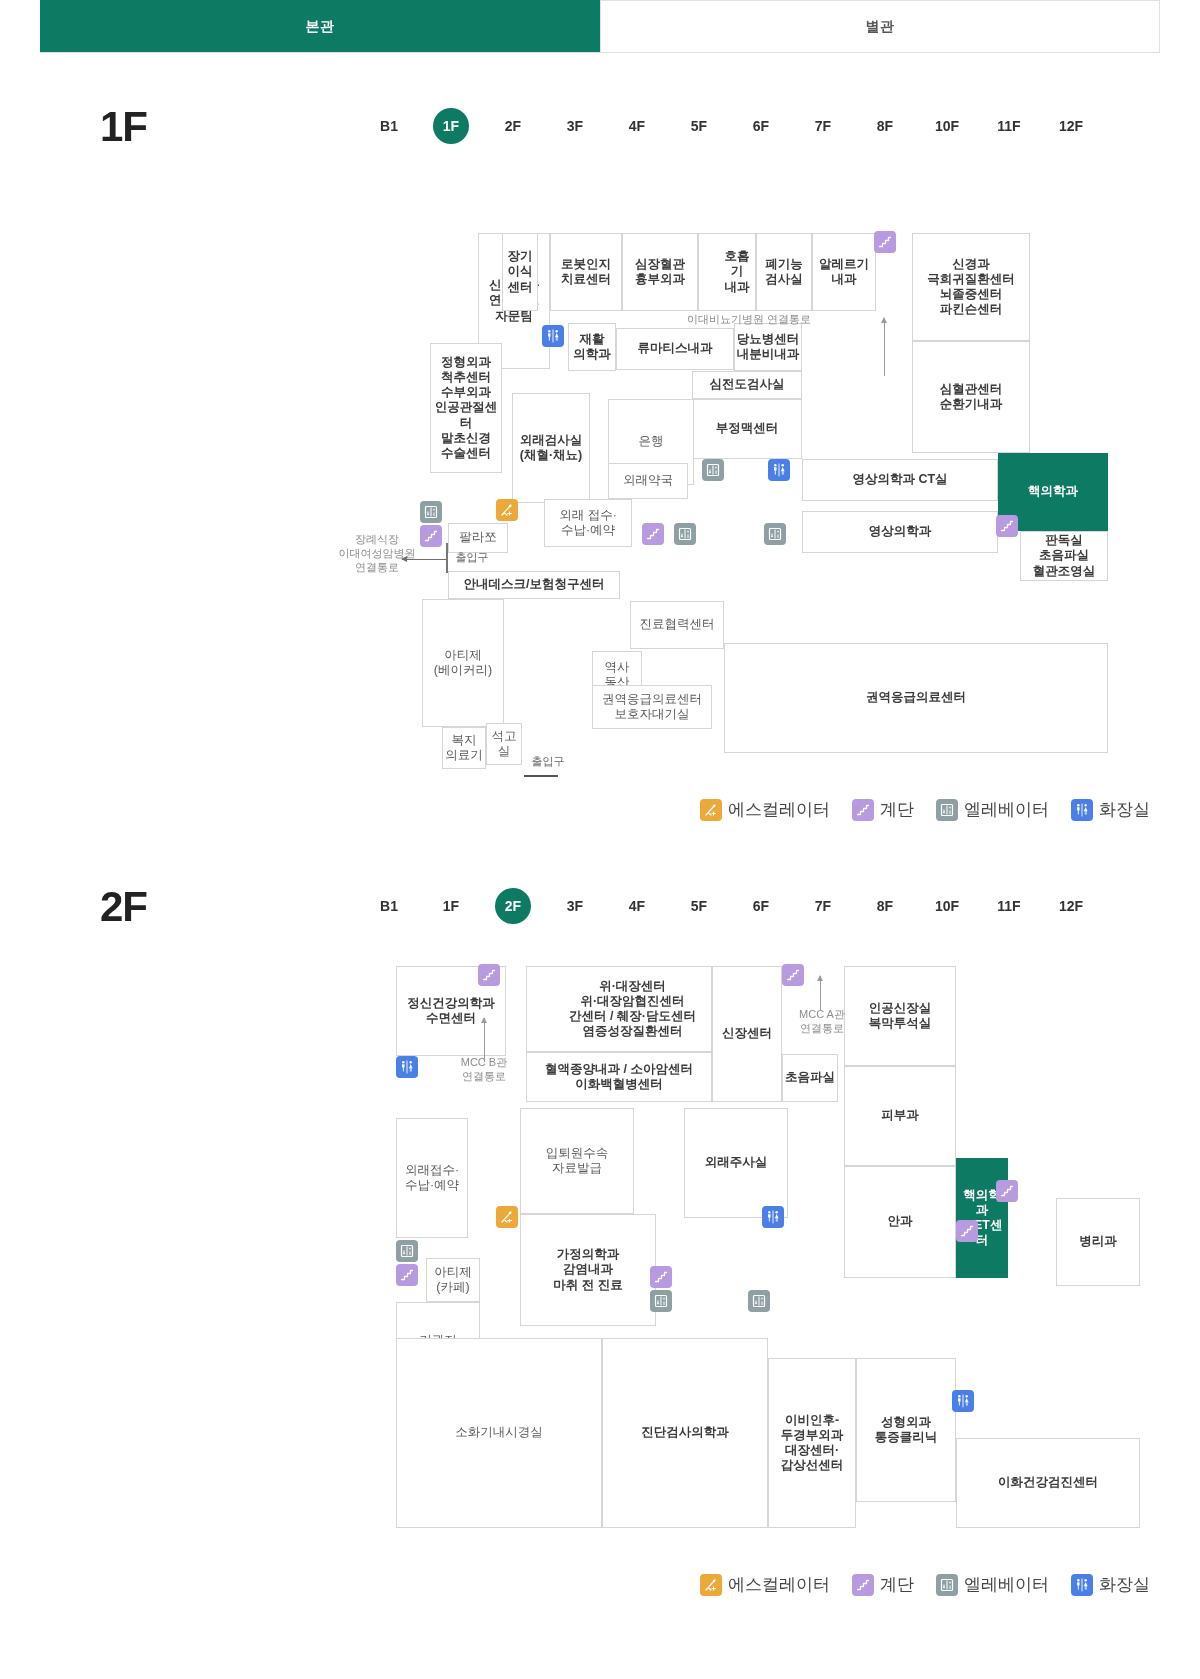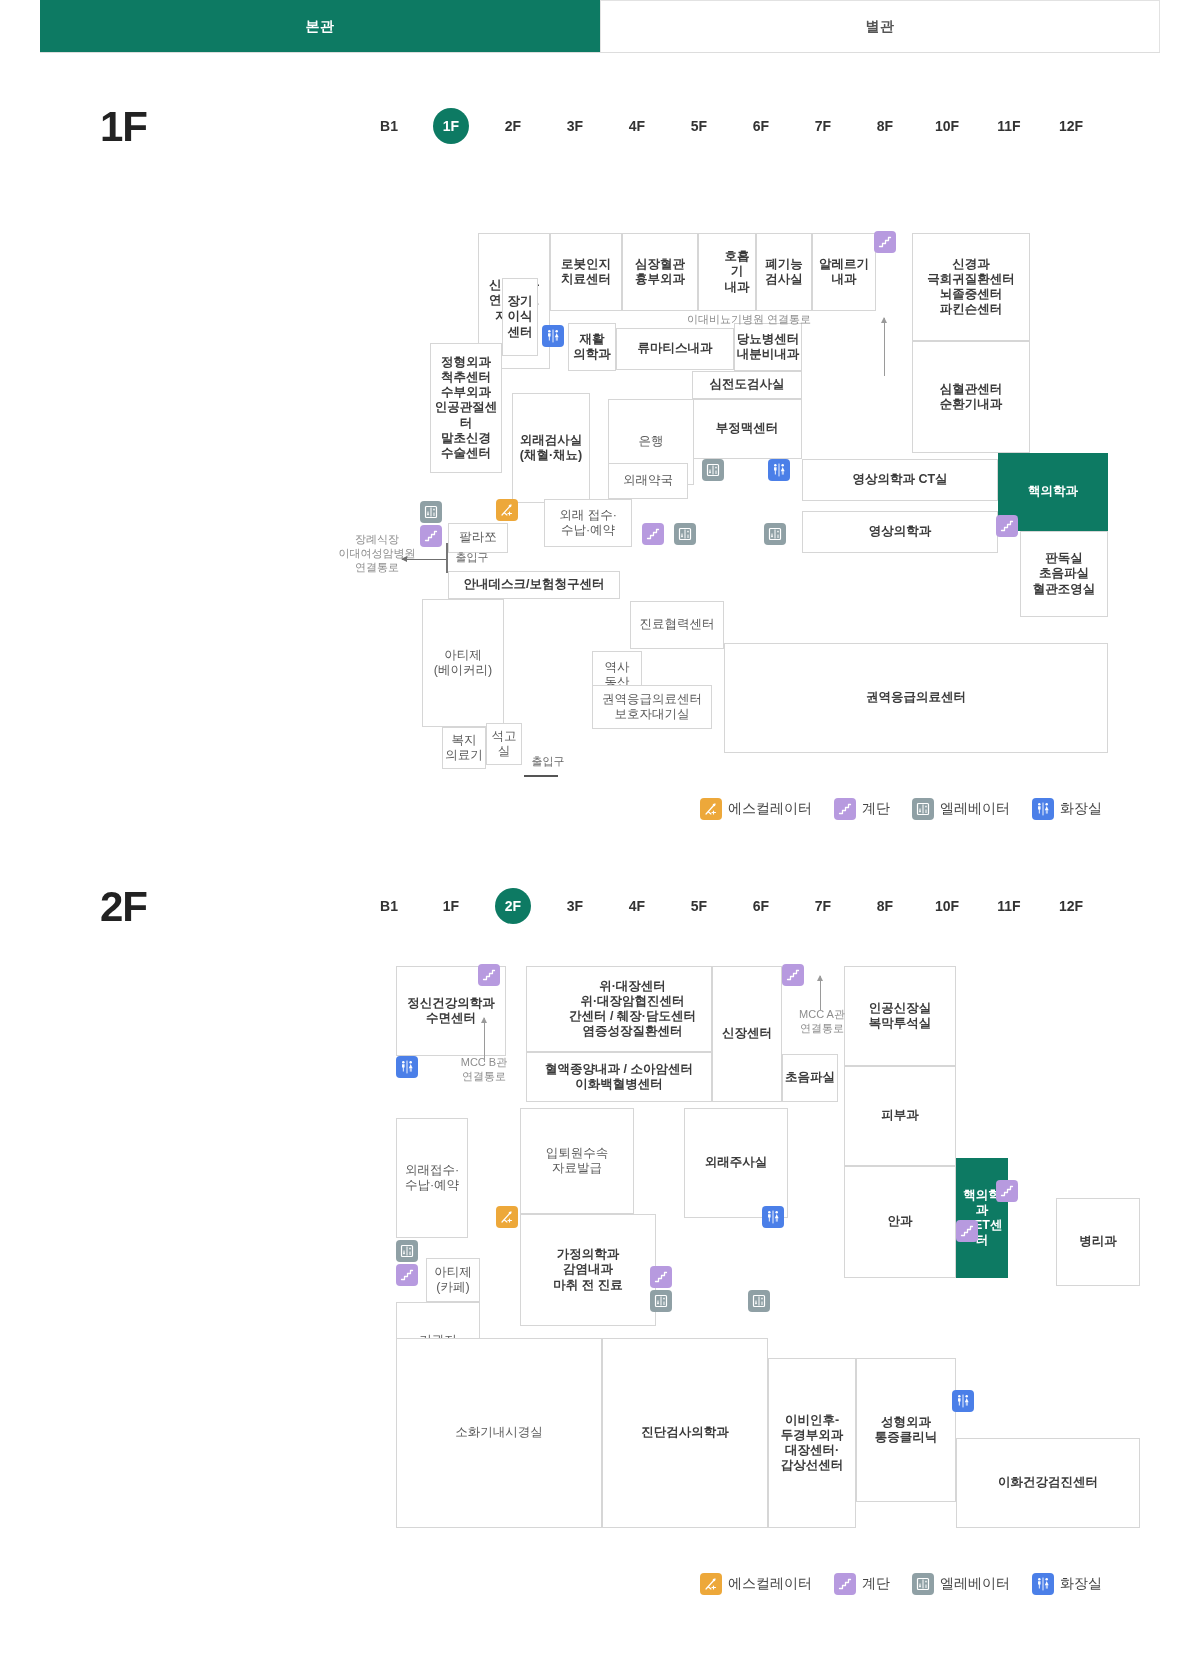--- a/index.html
+++ b/index.html
@@ -152,21 +152,21 @@
   }
   .vline { position: absolute; width: 2px; background: #777777; z-index: 4; }
   .hline { position: absolute; height: 2px; background: #555555; z-index: 4; }
 
   
   .legend {
     position: absolute;
     display: flex;
     align-items: center;
     gap: 9px;
-    font-size: 14px;
+    font-size: 17px;
     color: #444444;
     text-align: center;
   }
   .legend .item { display: flex; align-items: center; gap: 6px; margin-right: 13px; }
   .legend .lab { white-space: nowrap; }
   .legend .ico { position: static; }
 </style>
 </head>
 <body>
 
@@ -193,21 +193,21 @@
       <div class="floor-chip"><span class="plain">8F</span></div>
       <div class="floor-chip"><span class="plain">10F</span></div>
       <div class="floor-chip"><span class="plain">11F</span></div>
       <div class="floor-chip"><span class="plain">12F</span></div>
     </div>
 
   <div class="map" id="map1" style="left:0; top:115px; height:600px;">
       <div class="room bold" style="left: 390px; top: 65px; width: 72px; height: 136px; margin-left: 48px;">신경외과
 연명의료
 자문팀</div>
-      <div class="room bold" style="left: 462px; top: 65px; width: 36px; height: 78px; margin-top: 45px;">장기
+      <div class="room bold" style="left: 462px; top: 65px; width: 36px; height: 78px;">장기
 이식
 센터</div>
       <div class="room bold" style="left: 510px; top: 65px; width: 72px; height: 78px;">로봇인지
 치료센터</div>
       <div class="room bold" style="left: 582px; top: 65px; width: 76px; height: 78px;">심장혈관
 흉부외과</div>
       <div class="room bold" style="left: 658px; top: 65px; width: 58px; height: 78px; padding-left: 21px;">호흡기
 내과</div>
       <div class="room bold" style="left: 716px; top: 65px; width: 56px; height: 78px;">폐기능
 검사실</div>
@@ -234,21 +234,21 @@
       <div class="room bold" style="left: 652px; top: 231px; width: 110px; height: 60px;">부정맥센터</div>
       <div class="room bold" style="left: 472px; top: 225px; width: 78px; height: 110px;">외래검사실
 (채혈·채뇨)</div>
       <div class="room" style="left: 568px; top: 231px; width: 86px; height: 86px;">은행</div>
       <div class="room" style="left: 568px; top: 295px; width: 80px; height: 36px;">외래약국</div>
       <div class="room" style="left: 504px; top: 331px; width: 88px; height: 48px;">외래 접수·
 수납·예약</div>
       <div class="room bold" style="left: 762px; top: 291px; width: 196px; height: 42px;">영상의학과 CT실</div>
       <div class="room hl" style="left: 958px; top: 285px; width: 110px; height: 78px;">핵의학과</div>
       <div class="room bold" style="left: 762px; top: 343px; width: 196px; height: 42px;">영상의학과</div>
-      <div class="room bold" style="left: 980px; top: 363px; width: 88px; height: 86px;">판독실
+      <div class="room bold" style="left: 980px; top: 363px; width: 88px; height: 50px;">판독실
 초음파실
 혈관조영실</div>
       <div class="room" style="left: 408px; top: 355px; width: 60px; height: 30px;">팔라쪼</div>
       <div class="room bold" style="left: 408px; top: 403px; width: 172px; height: 28px;">안내데스크/보험청구센터</div>
       <div class="room" style="left: 408px; top: 431px; width: 56px; height: 48px;">CU
 편의점</div>
       <div class="room" style="left: 382px; top: 431px; width: 82px; height: 128px;">아티제
 (베이커리)</div>
       <div class="room" style="left: 402px; top: 559px; width: 44px; height: 42px;">복지
 의료기</div>

